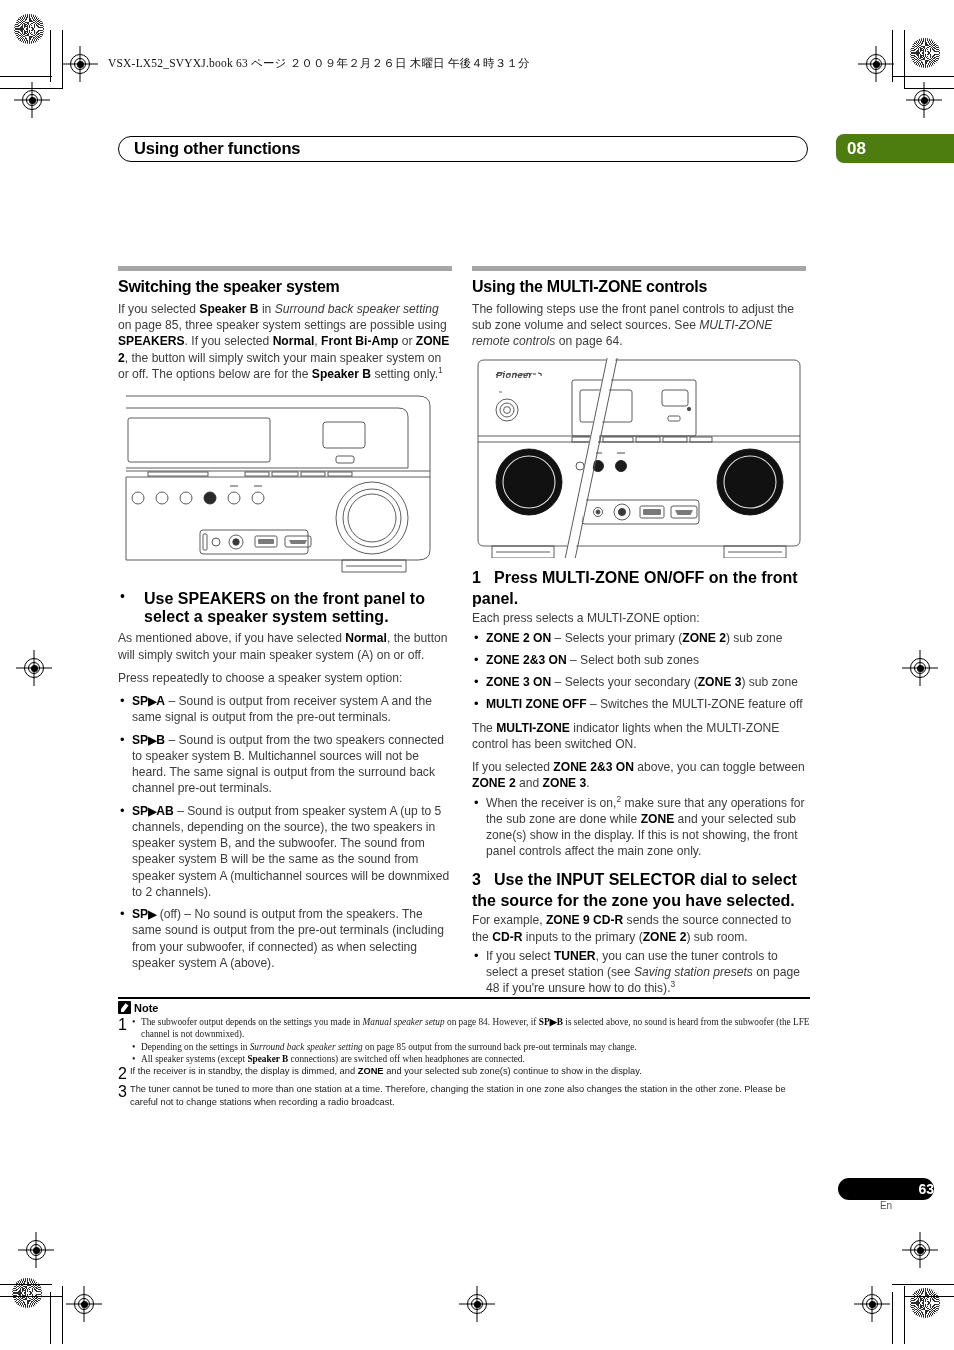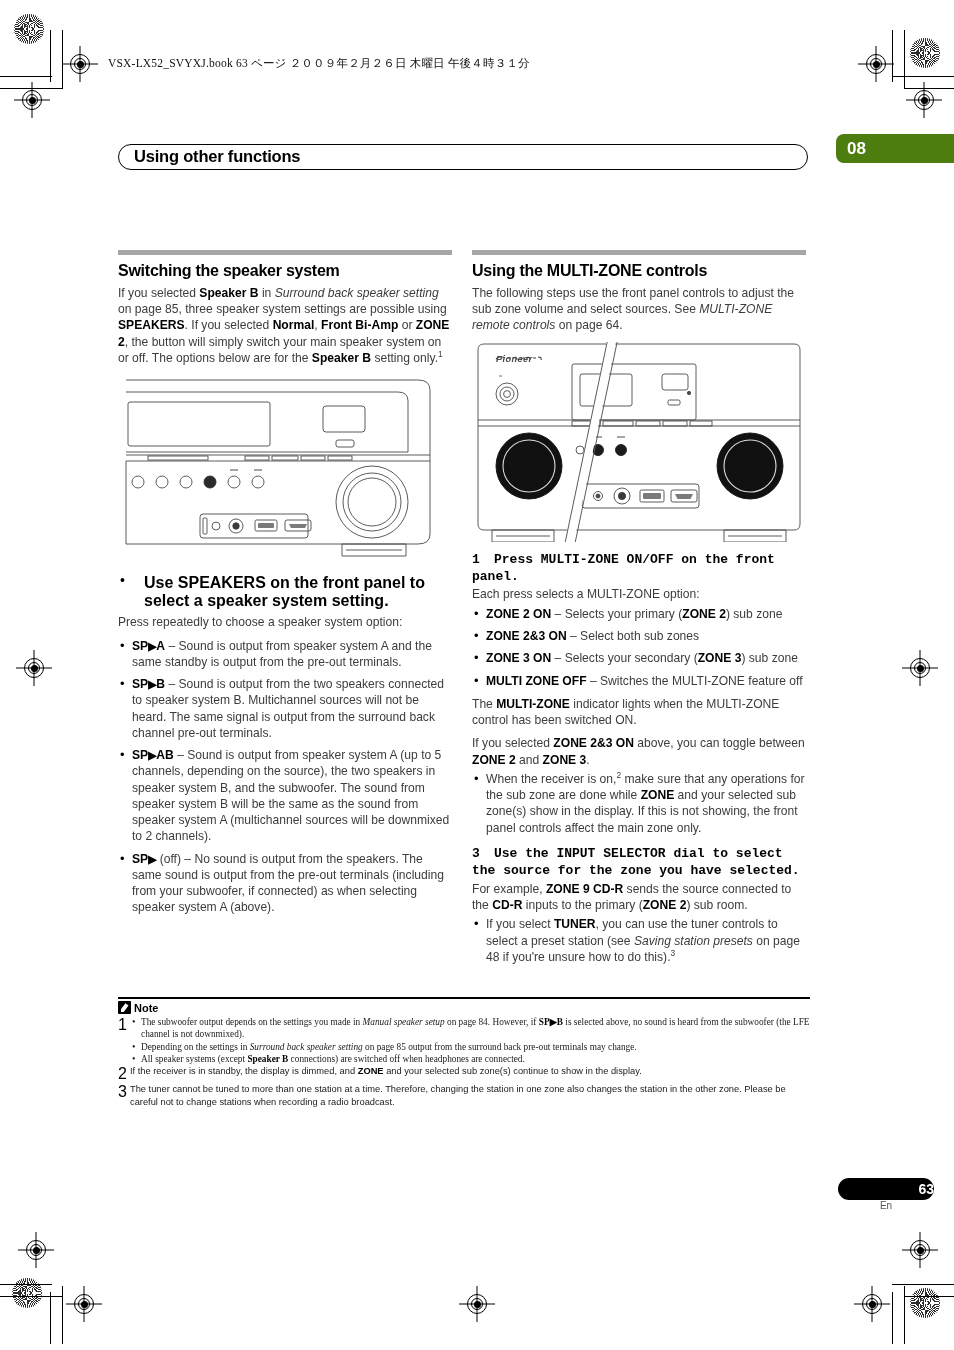--- a/index.html
+++ b/index.html
@@ -36,37 +36,37 @@
   
   .page { position:absolute; left:0; top:0; width:954px; height:1350px; }
 
   .bookline {
     position:absolute; left:108px; top:56px; width:560px;
     font-family:"Liberation Serif", serif;
     font-size:11.5px; color:#111; letter-spacing:.2px; white-space:nowrap;
   }
 
   
-  .chapter-bar { position:absolute; left:118px; top:144px; width:690px; height:26px; }
+  .chapter-bar { position:absolute; left:118px; top:136px; width:690px; height:26px; }
   .chapter-pill {
     position:absolute; left:0; top:0; width:690px; height:26px;
     border:1.6px solid #000; border-radius:13px; background:#fff;
   }
   .chapter-title {
     position:absolute; left:16px; top:3px;
     font-size:16.5px; font-weight:bold; letter-spacing:-0.2px; color:#000;
   }
   .chapter-num {
     position:absolute; left:836px; top:134px; width:122px; height:29px;
     background:#4d7c0f; border-radius:8px 0 0 8px; color:#fff;
     font-size:17px; font-weight:bold; line-height:29px; padding-left:11px;
   }
 
   
-  .col { position:absolute; width:334px; top:250px; }
+  .col { position:absolute; width:334px; top:266px; }
   .col.left  { left:118px; }
   .col.right { left:472px; }
 
   .rule { width:100%; height:5px; background:#a6a6a6; margin-bottom:7px; }
 
   h2.sec {
     font-size:16px; font-weight:bold; margin:0 0 5px 0; letter-spacing:-0.25px;
     color:#000; line-height:1.12;
   }
 
@@ -76,21 +76,21 @@
   i, .i { font-style:italic; }
 
   ul.bul { list-style:none; margin:0 0 7px 0; padding:0 0 0 0; }
   ul.bul > li { position:relative; padding-left:14px; margin-bottom:6px; }
   ul.bul > li::before {
     content:"\2022"; position:absolute; left:2px; top:-1px; font-size:13px; color:#000;
   }
   .bigbul { position:relative; padding-left:26px; margin-bottom:4px; }
   .bigbul::before { content:"\2022"; position:absolute; left:2px; top:-2px; font-size:14px; color:#000; }
 
-  .step { font-size:13px; font-weight:bold; color:#000; margin:10px 0 1px 0; line-height:1.3;font-family:Liberation Mono, monospace; }
+  .step { font-size:16px; font-weight:bold; color:#000; margin:10px 0 1px 0; line-height:1.3; }
   .step .n { display:inline-block; width:22px; }
 
   sup { font-size:8.4px; vertical-align:super; line-height:0; }
   .tri { font-size:11px; letter-spacing:-.3px; }
 
   
   .figure { width:100%; margin:8px 0 10px 0; position:relative; }
   .figure svg { display:block; width:100%; height:auto; }
 
   
@@ -276,25 +276,26 @@
 
           <path d="M224 170 h64 v12 h-64 z"></path>
           <path d="M228 176 h56"></path>
         </g>
       </svg>
     </div>
 
     <div class="bigbul">
       <b>Use SPEAKERS on the front panel to select a speaker system setting.</b>
     </div>
+    <p><span>As mentioned above, if you have selected </span><b>Normal</b><span>, the button will simply switch your main speaker system (A) on or off.</span></p>
 
     <p>Press repeatedly to choose a speaker system option:</p>
 
     <ul class="bul">
-      <li><b>SP</b><b class="tri">▶</b><b>A</b><span> – Sound is output from speaker system A and the same standby is output from the pre-out terminals.</span></li>
+      <li><b>SP</b><b class="tri">▶</b><b>A</b><span> – Sound is output from receiver system A and the same signal is output from the pre-out terminals.</span></li>
       <li><b>SP</b><b class="tri">▶</b><b>B</b><span> – Sound is output from the two speakers connected to speaker system B. Multichannel sources will not be heard. The same signal is output from the surround back channel pre-out terminals.</span></li>
       <li><b>SP</b><b class="tri">▶</b><b>AB</b><span> – Sound is output from speaker system A (up to 5 channels, depending on the source), the two speakers in speaker system B, and the subwoofer. The sound from speaker system B will be the same as the sound from speaker system A (multichannel sources will be downmixed to 2 channels).</span></li>
       <li><b>SP</b><b class="tri">▶</b><span> (off) – No sound is output from the speakers. The same sound is output from the pre-out terminals (including from your subwoofer, if connected) as when selecting speaker system A (above).</span></li>
     </ul>
   </div>
 
   <div class="col right">
     <div class="rule"></div>
     <h2 class="sec">Using the MULTI-ZONE controls</h2>
 

